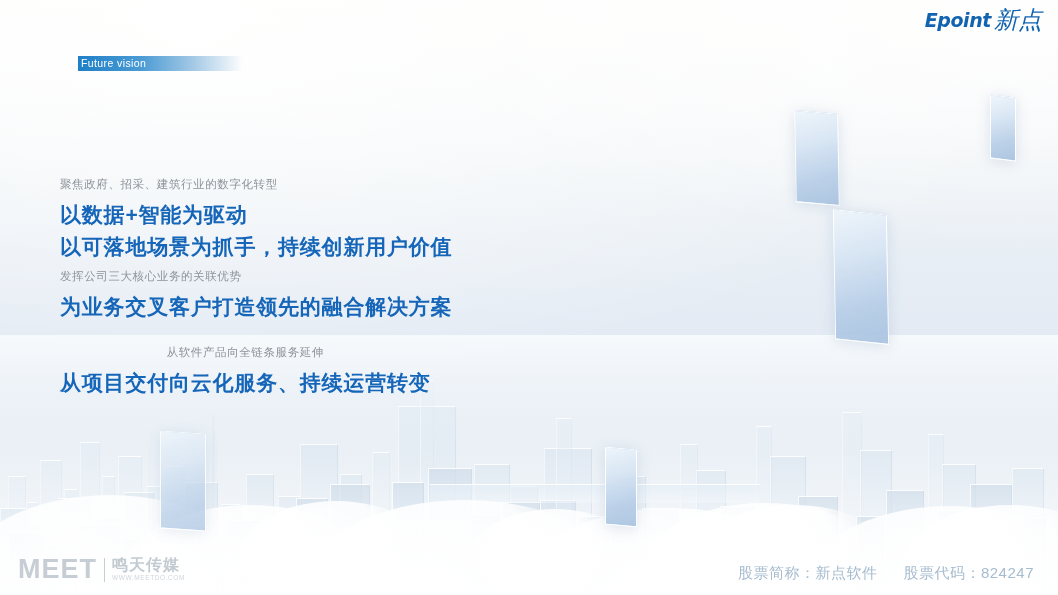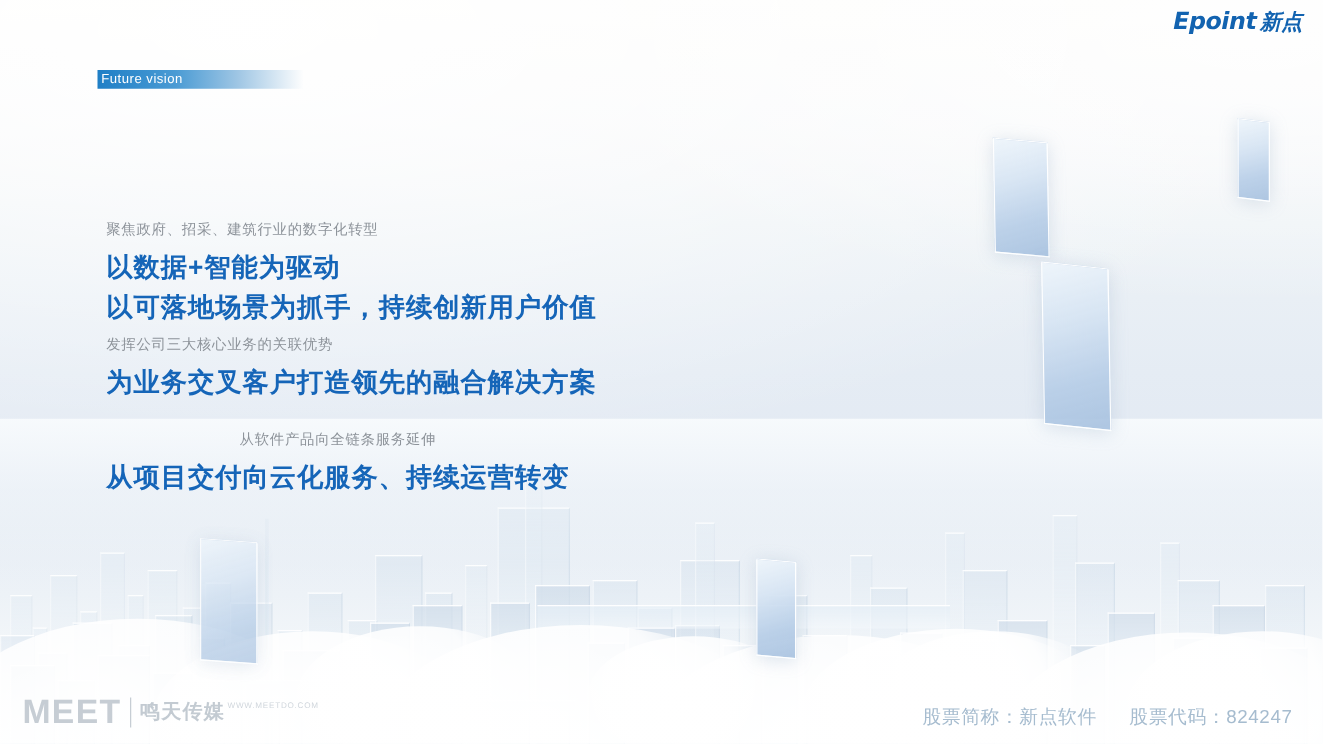--- a/index.html
+++ b/index.html
@@ -127,22 +127,22 @@
   }
   #logo .mark {
     font-family: "DejaVu Sans", sans-serif;
     font-size: 19px;
     font-weight: bold;
     font-style: italic;
     letter-spacing: -0.4px;
     color: #1263b0;
   }
   #logo .cn {
-    font-size: 17px;
-    font-weight: bold;
+    font-size: 24px;
+    font-weight: normal;
     font-style: italic;
     color: #1263b0;
   }
 
   
   #title-area {
     position: absolute;
     left: 78px;
     top: 50px;
   }
@@ -166,21 +166,21 @@
     top: 0px;
     font-size: 10.5px;
     color: #ffffff;
     letter-spacing: 0.4px;
     line-height: 15px;
   }
 
   
   .block {
     position: absolute;
-    left: 85px;
+    left: 60px;
   }
   .block .sub {
     font-size: 11.5px;
     color: #8d939a;
     letter-spacing: 0.6px;
     line-height: 1.5;
     margin-bottom: 6px;
   }
   .block .main {
     font-size: 21px;
@@ -211,20 +211,21 @@
     letter-spacing: 1px;
     line-height: 1;
   }
   #watermark .divider {
     width: 1px;
     height: 24px;
     background: #9aa6b2;
   }
   #watermark .cnwrap {
     display: flex;
+    flex-direction: column;
     gap: 2px;
   }
   #watermark .cn {
     font-size: 16px;
     font-weight: bold;
     color: #93a1ae;
     letter-spacing: 1px;
     line-height: 1;
   }
   #watermark .url {

